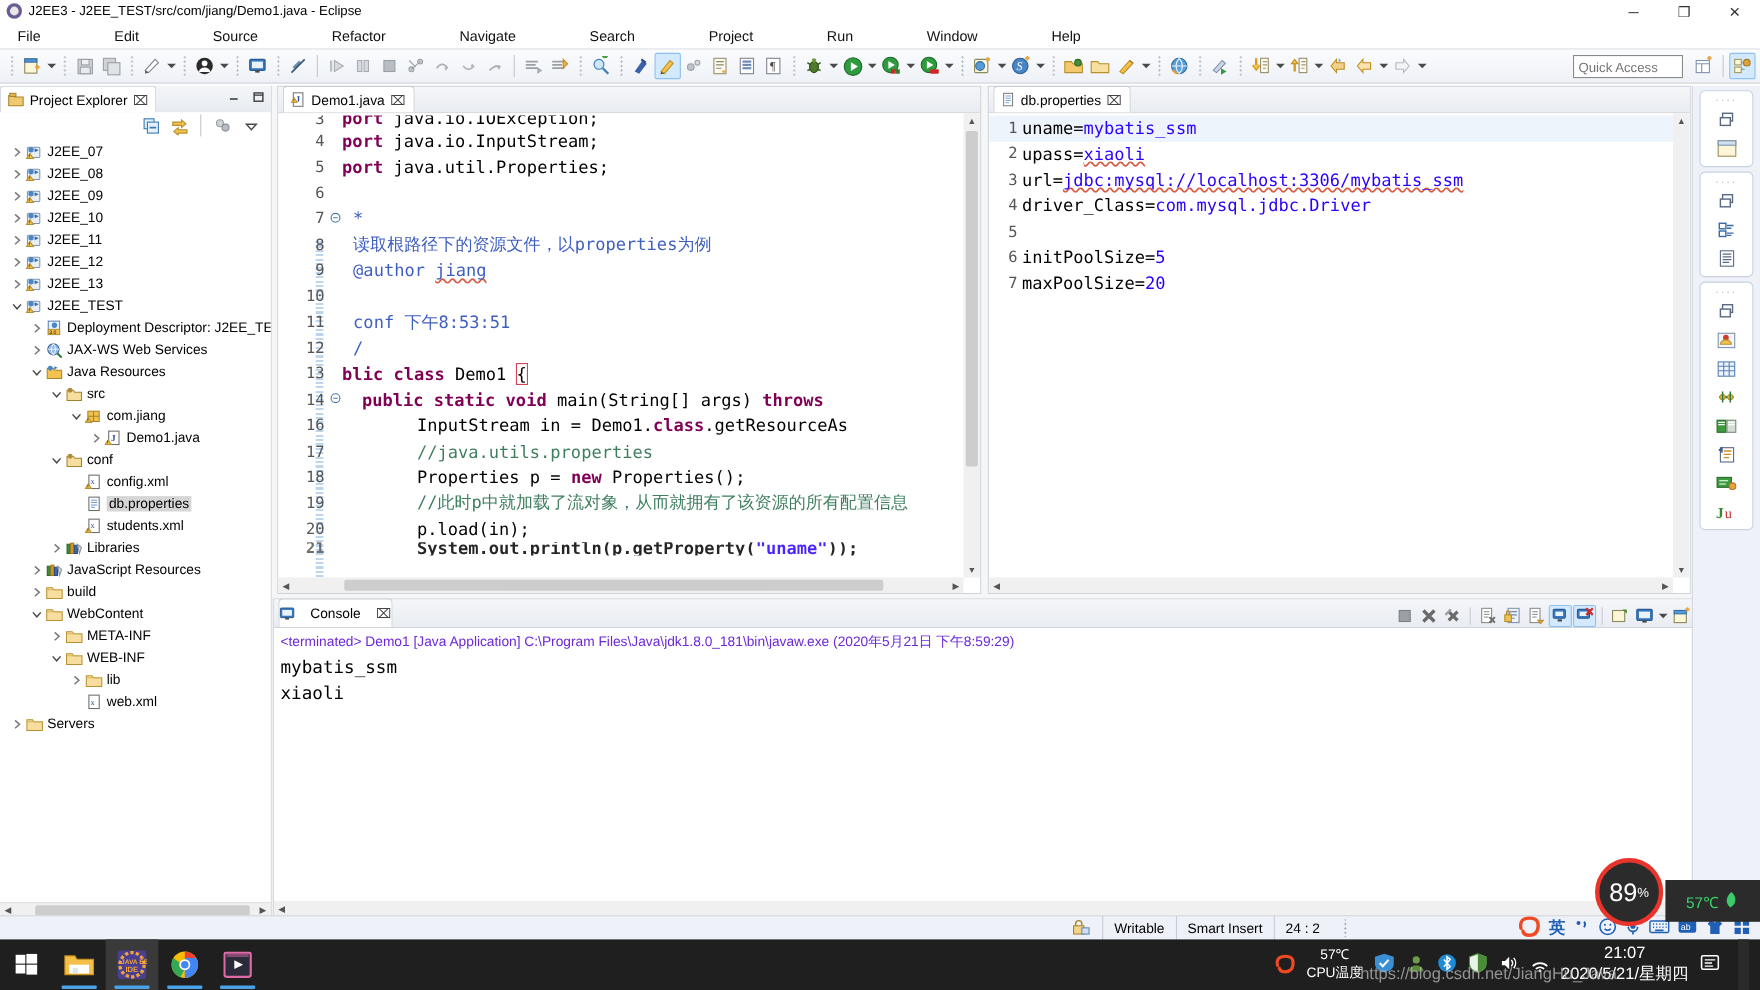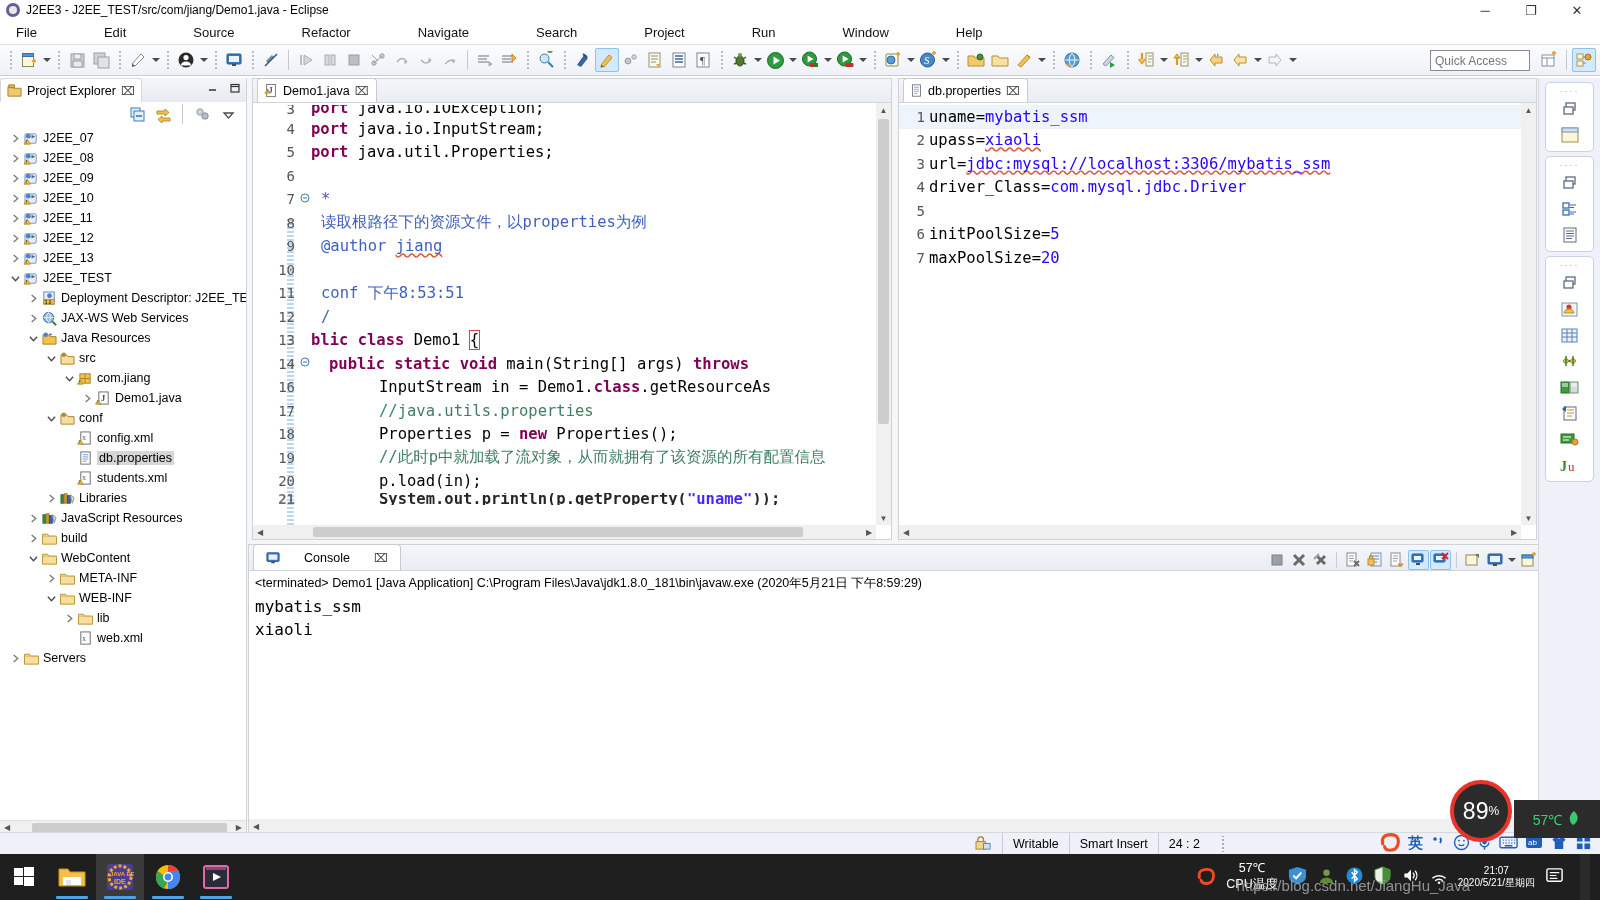--- a/index.html
+++ b/index.html
@@ -120,29 +120,29 @@
   
   .rail { position:absolute; right:0; top:0; width:62px; bottom:0; background:#eef1f7; border-left:1px solid #d5d8de;}
   .rail-group { margin:4px 6px; background:#fff; border:1px solid #c8d2e2; border-radius:5px; padding:3px 0; }
   .rail-grip { height:10px; display:flex; align-items:center; justify-content:center; letter-spacing:2px; color:#9aa2b0; font-size:9px; }
   .rail-item { height:26px; display:flex; align-items:center; justify-content:center; }
 
   
   .console { position:absolute; left:248px; right:0; top:466px; bottom:0; background:#fff; border:1px solid #cfd2d8; }
   .console-tabbar { height:26px; background:linear-gradient(#f4f6f9,#e9ecf2); display:flex; align-items:flex-end;
      border-bottom:1px solid #d0d3d9; position:relative;}
-  .console-tab { height:26px; display:flex; align-items:center; gap:24px; padding:0 12px; background:#fff;
+  .console-tab { height:26px; display:flex; align-items:center; gap:14px; padding:0 0; background:#fff;
      border-top:1px solid #c7cad0; border-left:1px solid #c7cad0; border-right:1px solid #c7cad0;
      border-top-left-radius:4px; border-top-right-radius:4px; font-size:12.5px; margin-left:4px;}
   .console-tools { position:absolute; right:4px; top:3px; display:flex; align-items:center; gap:1px; }
   .ctool { width:21px; height:20px; display:flex; align-items:center; justify-content:center; }
   .ctool.active { background:#d3e9ff; border:1px solid #8ec1f0; border-radius:2px;}
   .ctool-sep { width:1px; height:16px; background:#c8cbd2; margin:0 4px;}
   .console-body { position:absolute; left:0; right:15px; top:26px; bottom:14px; padding:4px 6px; background:#fff; }
-  .console-head { font-size:12.5px; color:#000000; white-space:nowrap; margin-bottom:3px;}
+  .console-head { font-size:12.5px; color:#6d28d9; white-space:nowrap; margin-bottom:3px;}
   .console-out { font-family:"DejaVu Sans Mono", monospace; font-size:16px; line-height:1.45; color:#000; }
 
   
   .statusbar { position:absolute; left:0; right:0; bottom:46px; height:22px;
      background:#eef1f8; border-top:1px solid #d5d8de; display:flex; align-items:center; font-size:12.5px; }
   .sb-cell { padding:0 10px; height:22px; display:flex; align-items:center; border-right:1px solid #c8ccd6; }
   .sb-cell.noborder { border-right:none; }
   .sb-spacer { flex:1; }
   .sb-dots { width:7px; height:16px;
      background-image: radial-gradient(circle, #a9adb8 1px, transparent 1px);
@@ -151,21 +151,21 @@
   .tray-ime { display:flex; align-items:center; gap:7px; padding-right:8px; }
 
   
   .taskbar { position:absolute; left:0; right:0; bottom:0; height:46px; background:#1f1f1f; display:flex; align-items:center; }
   .tb-start { width:48px; height:46px; display:flex; align-items:center; justify-content:center; }
   .tb-app { width:48px; height:46px; display:flex; align-items:center; justify-content:center; position:relative;}
   .tb-app.active { background:#3a3a3a; }
   .tb-app .under { position:absolute; bottom:1px; left:8px; right:8px; height:3px; background:#4aa3e8; border-radius:1px;}
   .tray { margin-left:auto; display:flex; align-items:center; gap:10px; padding-right:10px; color:#fff; font-size:12px; }
   .tray-cpu { text-align:center; line-height:1.25; color:#fff; font-size:12.5px; }
-  .clock { text-align:center; line-height:1.25; font-size:10px; color:#fff; }
+  .clock { text-align:center; line-height:1.25; font-size:15px; color:#fff; }
   .show-desktop { width:10px; height:46px; background:#2a2a2a; margin-left:6px; }
 
   
   .cpu-gadget { position:absolute; right:88px; bottom:58px; width:62px; height:62px; border-radius:50%;
      background:#2b2b2b; border:4px solid #e8342a; display:flex; align-items:center; justify-content:center;
      color:#fff; font-size:23px; z-index:40; }
   .cpu-gadget .pct { font-size:12px; vertical-align:super; }
   .cpu-strip { position:absolute; right:0; bottom:62px; width:86px; height:38px; background:#2b2b2b;
      display:flex; align-items:center; justify-content:center; gap:5px; color:#39d36a; font-size:14px; z-index:39;}
   .watermark { position:absolute; right:130px; bottom:6px; color:#b9b9b9; font-size:15px; opacity:.75; z-index:60; white-space:nowrap;}

